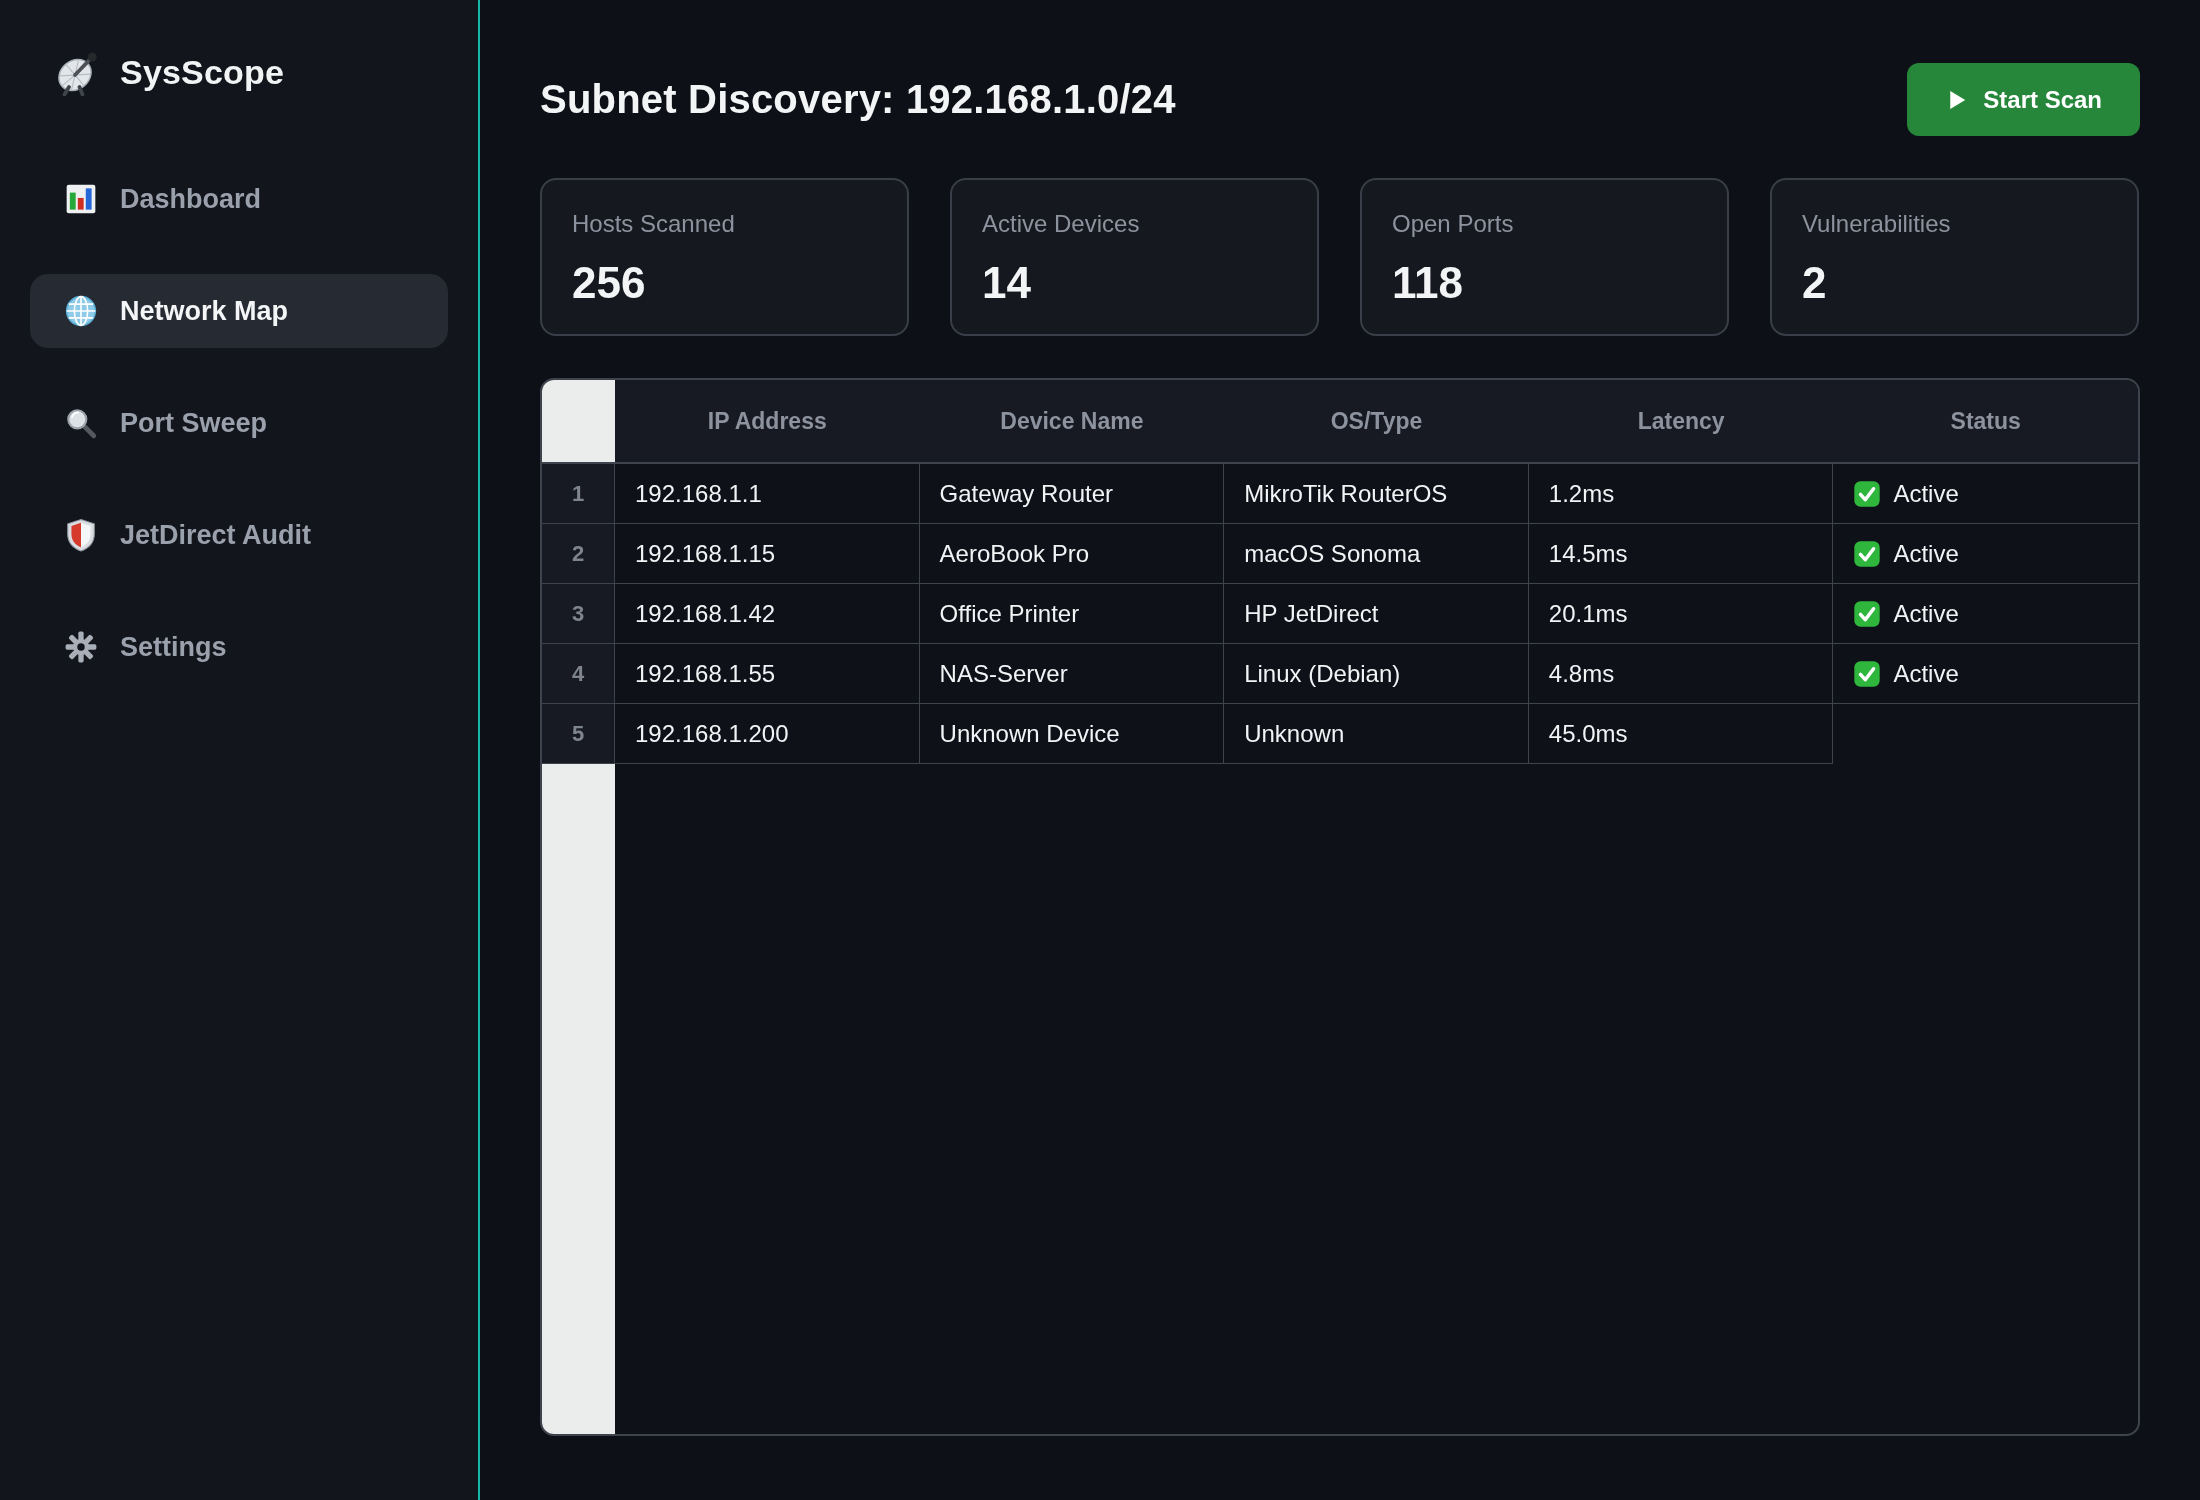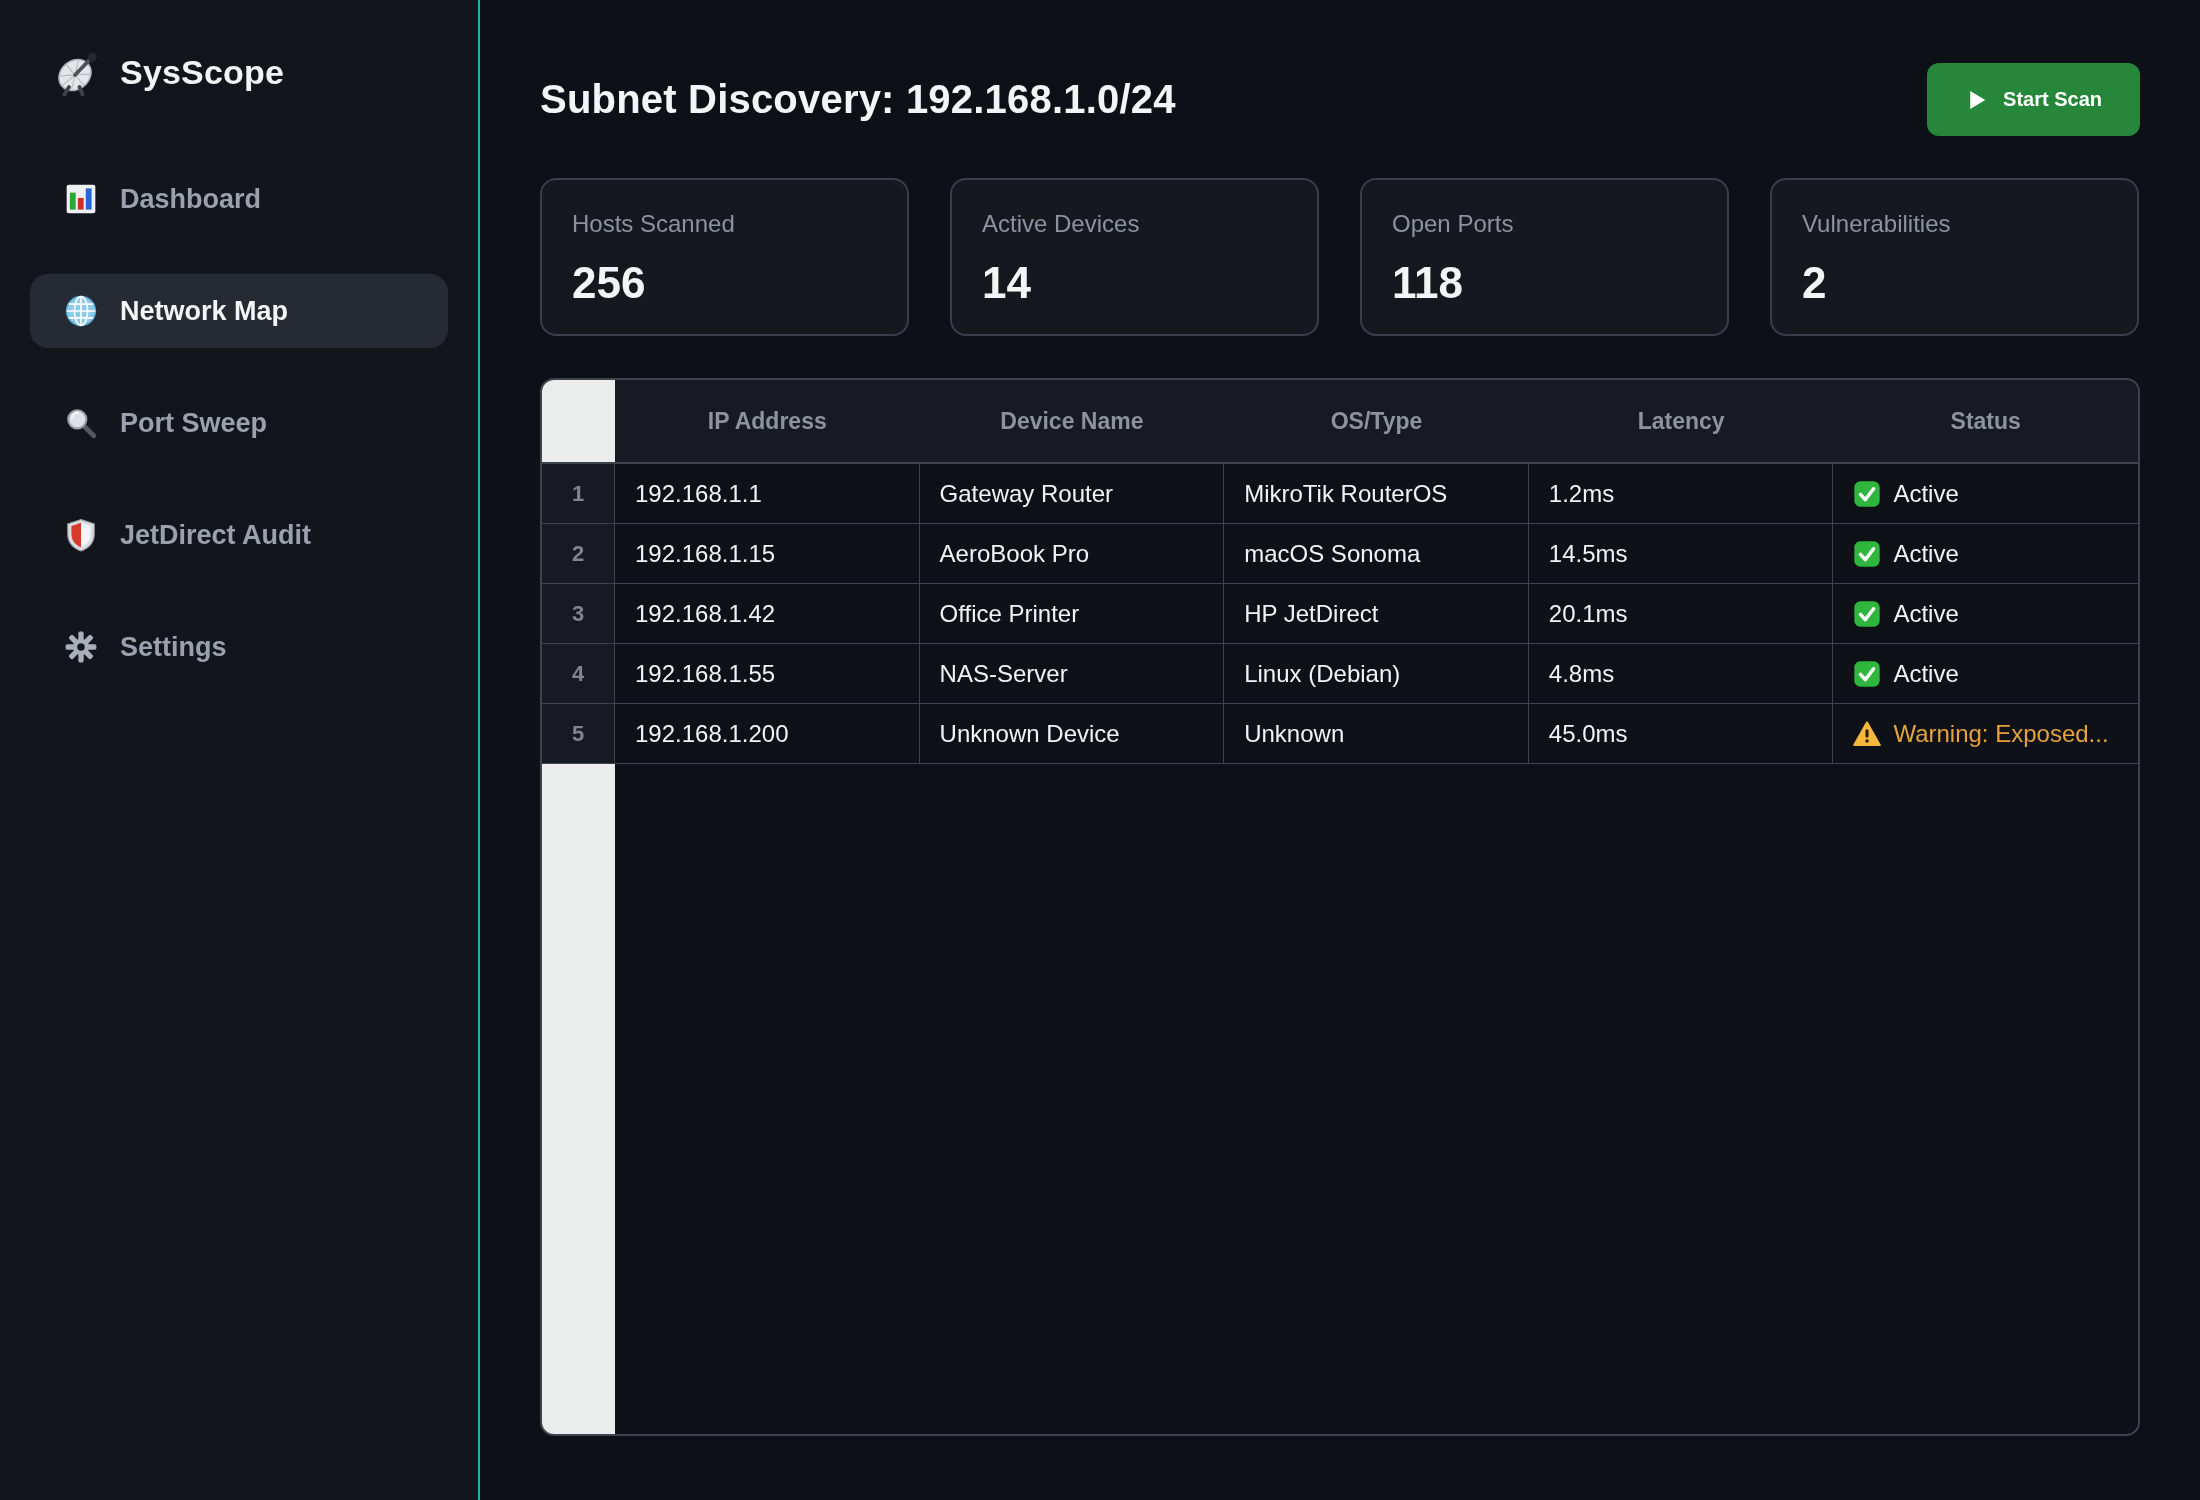--- a/index.html
+++ b/index.html
@@ -29,21 +29,21 @@
   .nav-item.active{background:#262a32;color:#f4f5f6;}
   .nav-item svg{width:34px;height:34px;flex-shrink:0;}
   
   .main{flex:1;box-sizing:border-box;padding:63px 60px 0 60px;}
   .topbar{display:flex;align-items:center;justify-content:space-between;height:73px;}
   .page-title{font-size:40px;font-weight:700;color:#f3f4f6;letter-spacing:.2px;}
   .scan-btn{
     display:flex;align-items:center;gap:14px;
     background:#26873a;border:none;border-radius:12px;
     height:73px;padding:0 38px;cursor:pointer;
-    color:#ffffff;font-size:20px;font-weight:700;
+    color:#ffffff;font-size:24px;font-weight:700;
     font-family:"Liberation Sans",sans-serif;
   }
   .scan-btn svg{width:24px;height:24px;}
   
   .cards{display:flex;gap:41px;margin-top:42px;}
   .card{
     width:369px;height:158px;box-sizing:border-box;
     background:#15181f;border:2px solid #3a3e48;border-radius:16px;
     padding:30px 40px 26px 30px;
     display:flex;flex-direction:column;justify-content:space-between;
@@ -248,25 +248,17 @@
             <path d="M17 33 L28 45 L47 20" fill="none" stroke="#ffffff" stroke-width="8" stroke-linecap="round" stroke-linejoin="round"></path>
           </svg>
         <span>Active</span>
       </div>
 
       <div class="ncell">5</div>
       <div class="dcell">192.168.1.200</div>
       <div class="dcell">Unknown Device</div>
       <div class="dcell">Unknown</div>
       <div class="dcell">45.0ms</div>
-      <div class="dcell cr status">
-        <svg viewBox="0 0 64 64">
-            <path d="M32 6 L61 57 H3 Z" fill="#f6b73c" stroke="#f6b73c" stroke-width="5" stroke-linejoin="round"></path>
-            <rect x="28.5" y="21" width="7" height="19" rx="3.5" fill="#241a05"></rect>
-            <circle cx="32" cy="48" r="4" fill="#241a05"></circle>
-          </svg>
-        <span class="warn-text">Warning: Exposed...</span>
-      </div>
 
     </div>
   </div>
 
 </main>
 
 </body></html>

